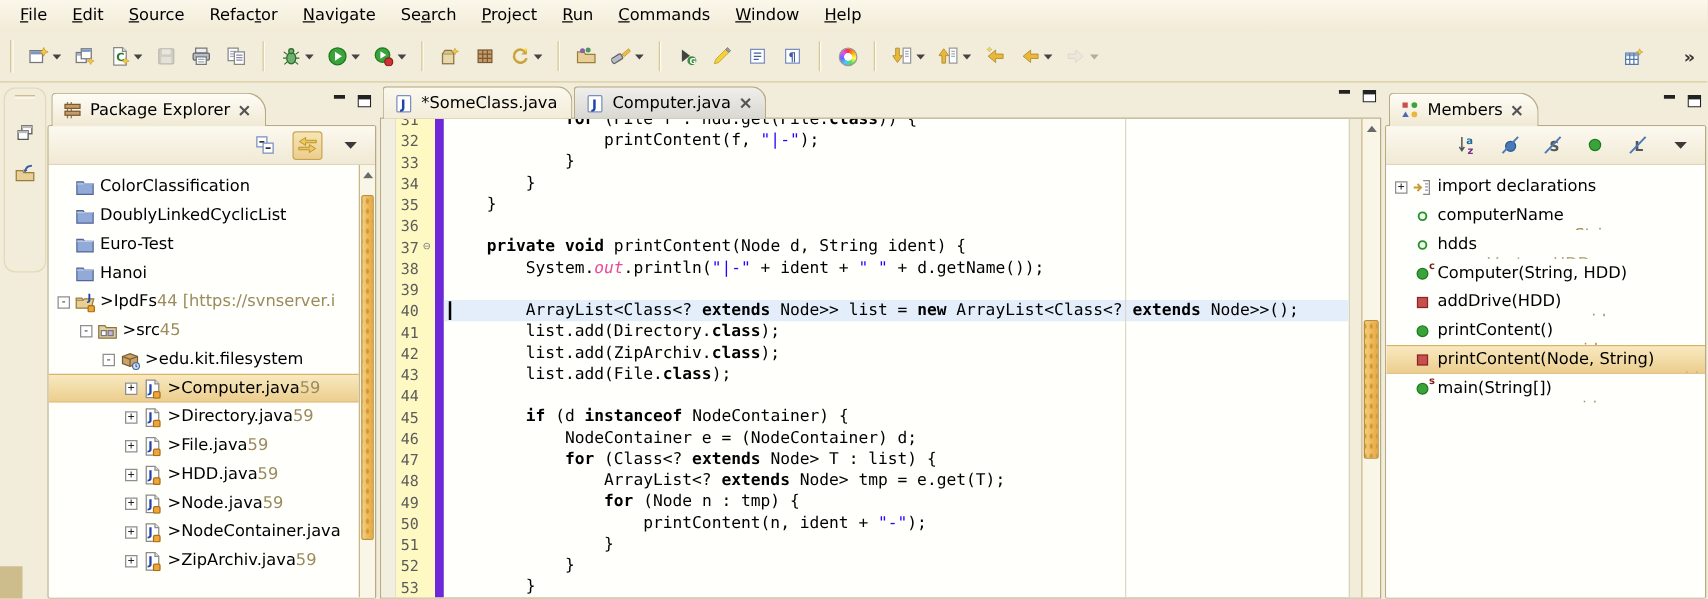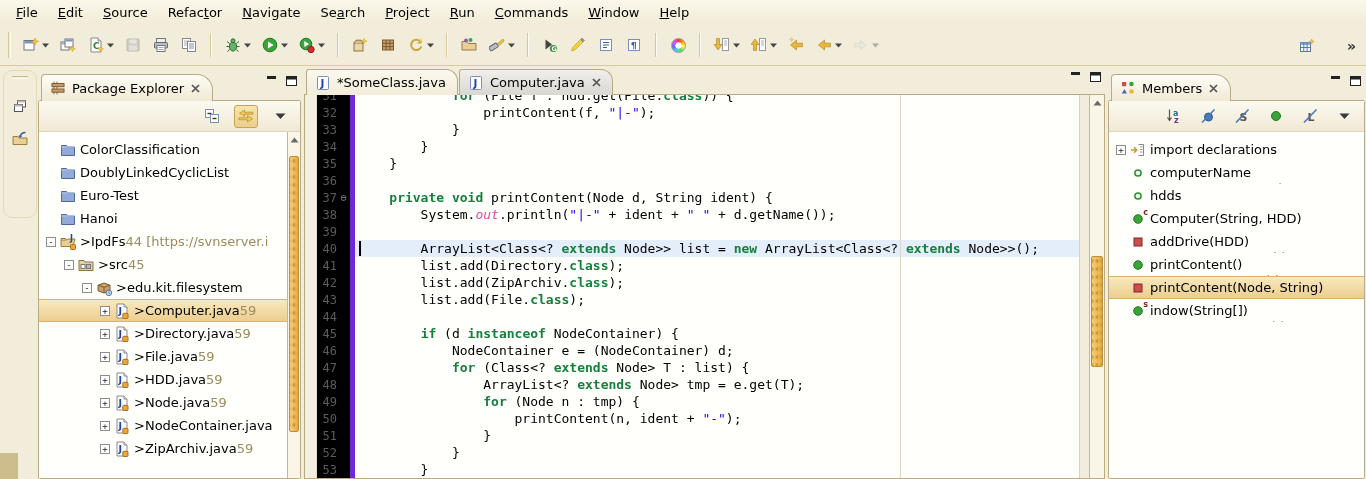--- a/index.html
+++ b/index.html
@@ -72,31 +72,31 @@
 
   
   .ehead { position:relative; height:27px; display:flex; align-items:flex-end; padding-left:2px; }
   .etab { display:flex; align-items:center; gap:5px; height:26px; padding:0 11px 0 7px; margin-right:1px;
           background:linear-gradient(#fbf8ee,#f2ecd8); border:1px solid #b8ab84; border-bottom:none;
           border-radius:3px 12px 0 0; white-space:nowrap; z-index:2; margin-bottom:-1px; }
   .etab.active { background:linear-gradient(#f0efeb,#d9d7d1); }
   .eframe { position:absolute; top:27px; left:0; right:0; bottom:0; border:1px solid #b8ab84;
             background:#fffffb; display:flex; overflow:hidden; }
   .annL { width:12px; flex:none; background:#f3efe0; border-right:1px solid #e4dfcc; }
-  .eruler { width:38px; flex:none; position:relative; overflow:hidden; border-right:5px solid #6d28d9; background:#000000; }
+  .eruler { width:38px; flex:none; position:relative; overflow:hidden; border-right:7px solid #6d28d9; background:#fef9c3; }
   .rscroll { position:absolute; top:-8px; left:0; right:0; }
   .rln { height:17px; display:flex; align-items:center; font-family:"DejaVu Sans Mono",monospace; font-size:12px; color:#5c5c5c; }
   .rln .num { flex:1; text-align:right; }
   .rln .foldm { width:13px; text-align:center; font-size:10px; color:#8a8a8a; }
   .ecode { flex:1; position:relative; overflow:hidden; }
   .cscroll { position:absolute; top:-8px; left:0; right:0; }
   .cl { height:17px; white-space:pre; font-family:"DejaVu Sans Mono",monospace; font-size:13px; line-height:17px;
         padding-left:3px; position:relative; }
   .cl.cur { background:#e3eefa; }
-  .kw { color:#15803d; font-weight:bold;margin-top:32px; }
+  .kw { color:#000000; font-weight:bold;margin-top:32px; }
   .str { color:#2a00ff; }
   .sf { color:#ec4899; font-style:italic; }
   .cursor { position:absolute; left:4px; top:1px; width:2px; height:15px; background:#000; }
   .pmargin { position:absolute; top:0; bottom:0; left:545px; width:1px; background:#ddd7c6; }
   .ovr { width:10px; flex:none; background:#f2edda; border-left:1px solid #d8d2be; }
 
   
   .sb { background:#f9f5e7; border-left:1px solid #c7b888; position:relative; }
   .esb { width:15px; flex:none; }
   .pe-sb { position:absolute; right:0; top:0; bottom:0; width:13px; }
@@ -1043,21 +1043,21 @@
                 <span class="mtype"> : void</span>
               </div>
               <div class="mrow">
                 <span class="exp"></span>
                 <span class="tic">
                   <svg width="16" height="16" viewBox="0 0 16 16">
                     <circle cx="8" cy="8" r="4.3" fill="#3aa33a" stroke="#1f7a1f"></circle>
                   </svg>
                   <i class="sup">s</i>
                 </span>
-                <span class="mlabel">indow(String[])</span>
+                <span class="mlabel">main(String[])</span>
                 <span class="mtype"> : void</span>
               </div>
             </div>
         </div>
       </div>
     </div>
 
   </div>
 </div>
 

